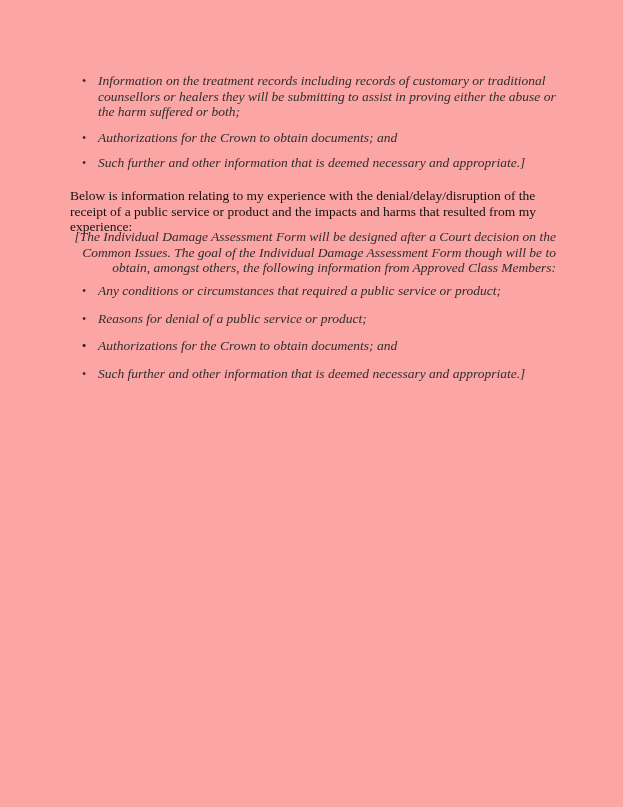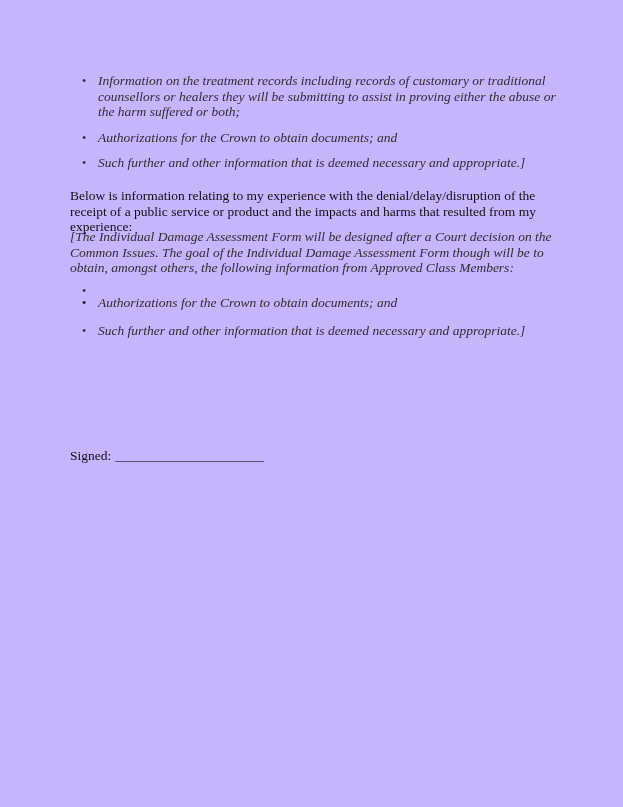--- a/index.html
+++ b/index.html
@@ -10,21 +10,21 @@
   body {
     width: 623px;
     height: 807px;
     font-family: "Liberation Serif", "DejaVu Serif", serif;
     -webkit-font-smoothing: antialiased;
   }
   .page {
     position: relative;
     width: 623px;
     height: 807px;
-    background: #c4b5fd;
+    background: #fca5a5;
     overflow: hidden;
   }
   .content {
     position: absolute;
     left: 70px;
     top: 0;
     width: 486px;
     color: #1c1c1c;
     font-size: 13.5px;
     line-height: 15.5px;
@@ -66,20 +66,21 @@
   }
   p.para.normal {
     top: 188px;
     font-style: normal;
     color: #111111;
   }
   p.para.italic {
     top: 229px;
     font-style: italic;
     color: #2e2e2e;
+    text-align: right;
   }
   .signature-row {
     position: absolute;
     left: 0;
     top: 448px;
     width: 486px;
     height: 20px;
     font-style: normal;
     color: #111111;
   }
@@ -121,34 +122,36 @@
       </li>
     </ul>
 
     <p class="para normal">Below is information relating to my experience with the denial/delay/disruption of the receipt of a public service or product and the impacts and harms that resulted from my experience:</p>
 
     <p class="para italic">[The Individual Damage Assessment Form will be designed after a Court decision on the Common Issues. The goal of the Individual Damage Assessment Form though will be to obtain, amongst others, the following information from Approved Class Members:</p>
 
     <ul class="bullets bottom">
       <li>
         <span class="marker"></span>
+        <span>Any conditions or circumstances that required a public service or product;</span>
+      </li>
+      <li>
+        <span class="marker"></span>
+        <span>Reasons for denial of a public service or product;</span>
       </li>
       <li>
         <span class="marker"></span>
       </li>
       <li>
         <span class="marker"></span>
         <span>Authorizations for the Crown to obtain documents; and</span>
       </li>
       <li>
         <span class="marker"></span>
         <span>Such further and other information that is deemed necessary and appropriate.]</span>
       </li>
     </ul>
 
     <div class="signature-row">
-      <span class="sig-group sig-signed">
-        <span class="sig-label">Signed:</span><span class="sig-line">______________________</span>
-      </span>
     </div>
 
   </div>
 </div>
 
 </body></html>

